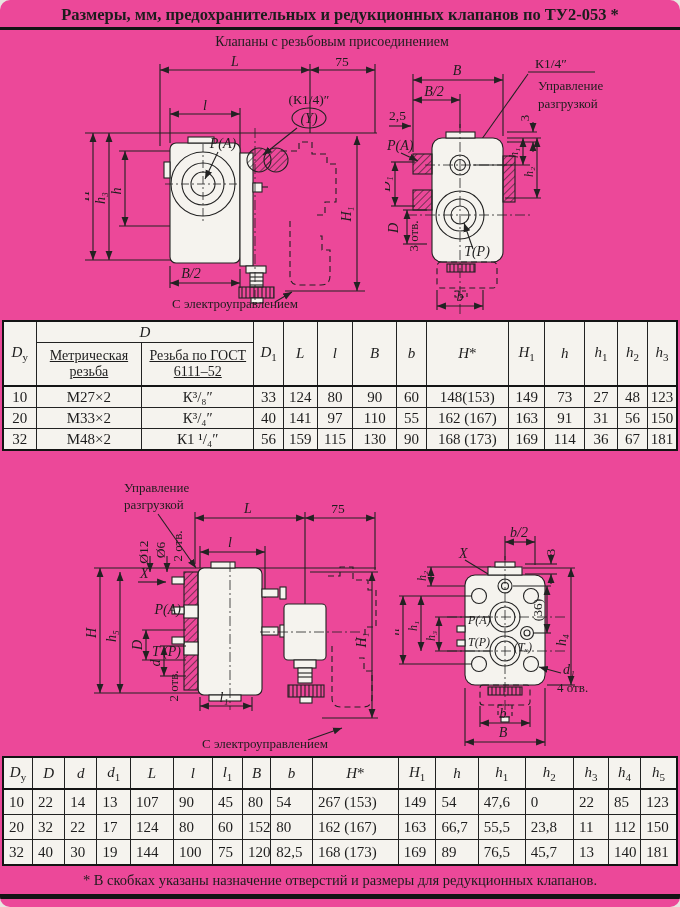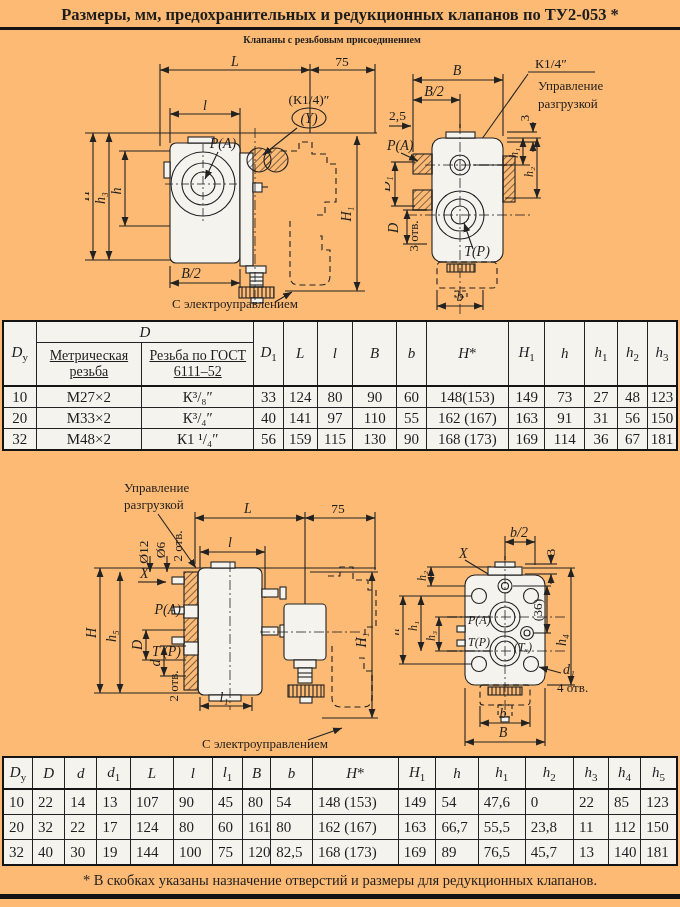--- a/index.html
+++ b/index.html
@@ -1,23 +1,23 @@
 <!DOCTYPE html>
 <html><head>
 <meta charset="utf-8">
 <style>
   html,body{margin:0;padding:0;background:#e8e6e0;}
-  .page{position:relative;width:680px;height:907px;background:#fdba74;color:#1d1d1d;
-        font-family:"Liberation Serif","DejaVu Serif",serif;overflow:hidden;}
+  .page{position:relative;width:680px;height:907px;background:#ec4899;color:#1d1d1d;
+        font-family:"Liberation Serif","DejaVu Serif",serif;overflow:hidden;border-radius:10px;}
   .abs{position:absolute;}
   .title{top:5px;left:0;right:0;text-align:center;font-weight:bold;font-size:16.5px;}
   .rule{left:0;right:0;background:#141414;}
   .rule.top{top:27px;height:3px;}
   .rule.bottom{top:894px;height:5px;}
-  .subtitle{left:0;right:16px;text-align:center;font-weight:bold;font-size:10px;}
+  .subtitle{left:0;right:16px;text-align:center;font-weight:normal;font-size:14px;}
   .sub1{top:34px;} .sub2{top:456px;}
   .footnote{top:872px;left:0;right:0;text-align:center;font-size:14.5px;}
   
   .tblwrap{left:2px;right:2px;}
   .t1{top:320px;} .t2{top:756px;}
   table{border-collapse:collapse;table-layout:fixed;width:100%;background:#f5f3ee;}
   th,td{border:1px solid #222;font-weight:normal;font-size:15px;text-align:center;
         padding:0;overflow:hidden;white-space:nowrap;}
   table{border:2px solid #141414;}
   thead th{font-size:15px;}
@@ -506,38 +506,38 @@
           <tr>
             <td>10</td>
             <td>22</td>
             <td>14</td>
             <td>13</td>
             <td>107</td>
             <td>90</td>
             <td>45</td>
             <td>80</td>
             <td>54</td>
-            <td>148 (153)</td>
+            <td>267 (153)</td>
             <td>149</td>
             <td>54</td>
             <td>47,6</td>
             <td>0</td>
             <td>22</td>
             <td>85</td>
             <td>123</td>
           </tr>
           <tr>
             <td>20</td>
             <td>32</td>
             <td>22</td>
             <td>17</td>
             <td>124</td>
             <td>80</td>
             <td>60</td>
-            <td>161</td>
+            <td>152</td>
             <td>80</td>
             <td>162 (167)</td>
             <td>163</td>
             <td>66,7</td>
             <td>55,5</td>
             <td>23,8</td>
             <td>11</td>
             <td>112</td>
             <td>150</td>
           </tr>

